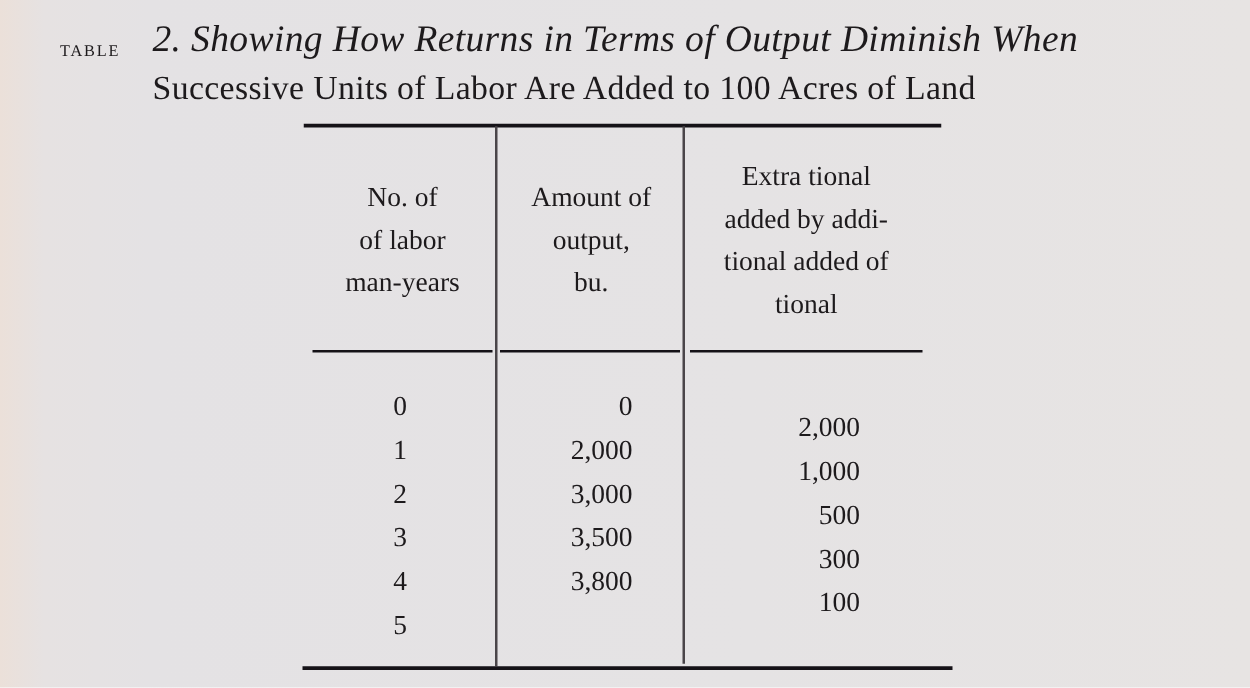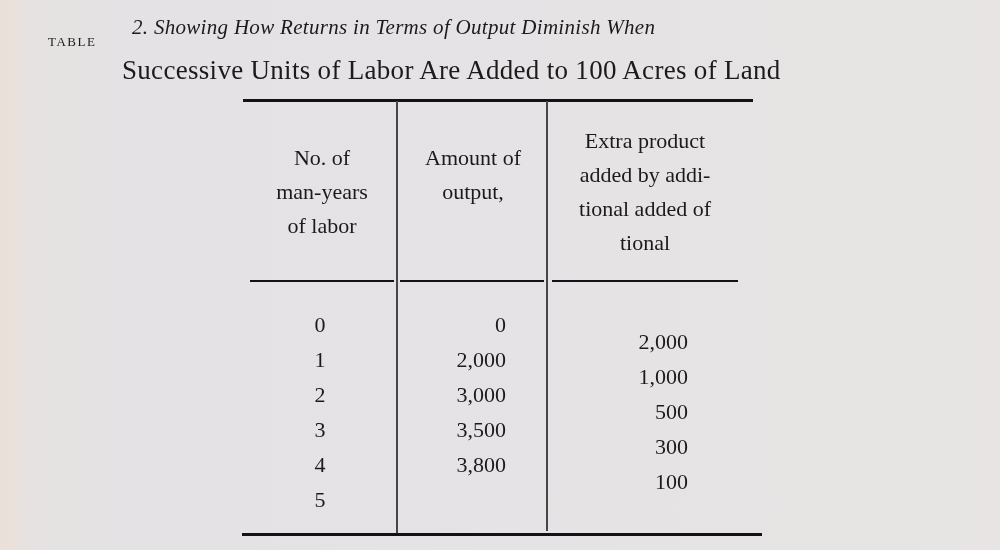--- a/index.html
+++ b/index.html
@@ -28,23 +28,23 @@
       top: 29px;
       font-size: 19px;
       letter-spacing: 1.5px;
       font-variant: small-caps;
       text-transform: lowercase;
       font-style: normal;
       margin-left: 15px;
     }
     .caption-line1 {
       position: absolute;
-      left: 132px;
+      left: 122px;
       top: 15px;
-      font-size: 21px;
+      font-size: 30px;
       font-style: italic;
       white-space: nowrap;
       letter-spacing: 0.3px;
     }
     .caption-line2 {
       position: absolute;
       left: 122px;
       top: 55px;
       font-size: 27px;
       white-space: nowrap;
@@ -89,29 +89,30 @@
 
   <div class="vrule" style="left:396px; top:101px; height:432px;"></div>
   <div class="vrule" style="left:546px; top:101px; height:430px;"></div>
 
   <div class="rule" style="left:250px; top:280px; width:144px; height:2px;"></div>
   <div class="rule" style="left:400px; top:280px; width:144px; height:2px;"></div>
   <div class="rule" style="left:552px; top:280px; width:186px; height:2px;"></div>
 
   <div class="hdr" style="left:250px; top:141px; width:144px;">
     <div>No. of</div>
+    <div>of labor</div>
     <div>man-years</div>
-    <div>of labor</div>
   </div>
   <div class="hdr" style="left:400px; top:141px; width:146px;">
     <div>Amount of</div>
     <div>output,</div>
+    <div>bu.</div>
   </div>
   <div class="hdr" style="left:552px; top:124px; width:186px;">
-    <div>Extra product</div>
+    <div>Extra tional</div>
     <div>added by addi-</div>
     <div>tional added of</div>
     <div>tional</div>
   </div>
 
   <div class="col" style="left:300px; top:307px; width:40px; text-align:center;">
     <div>0</div>
     <div>1</div>
     <div>2</div>
     <div>3</div>

